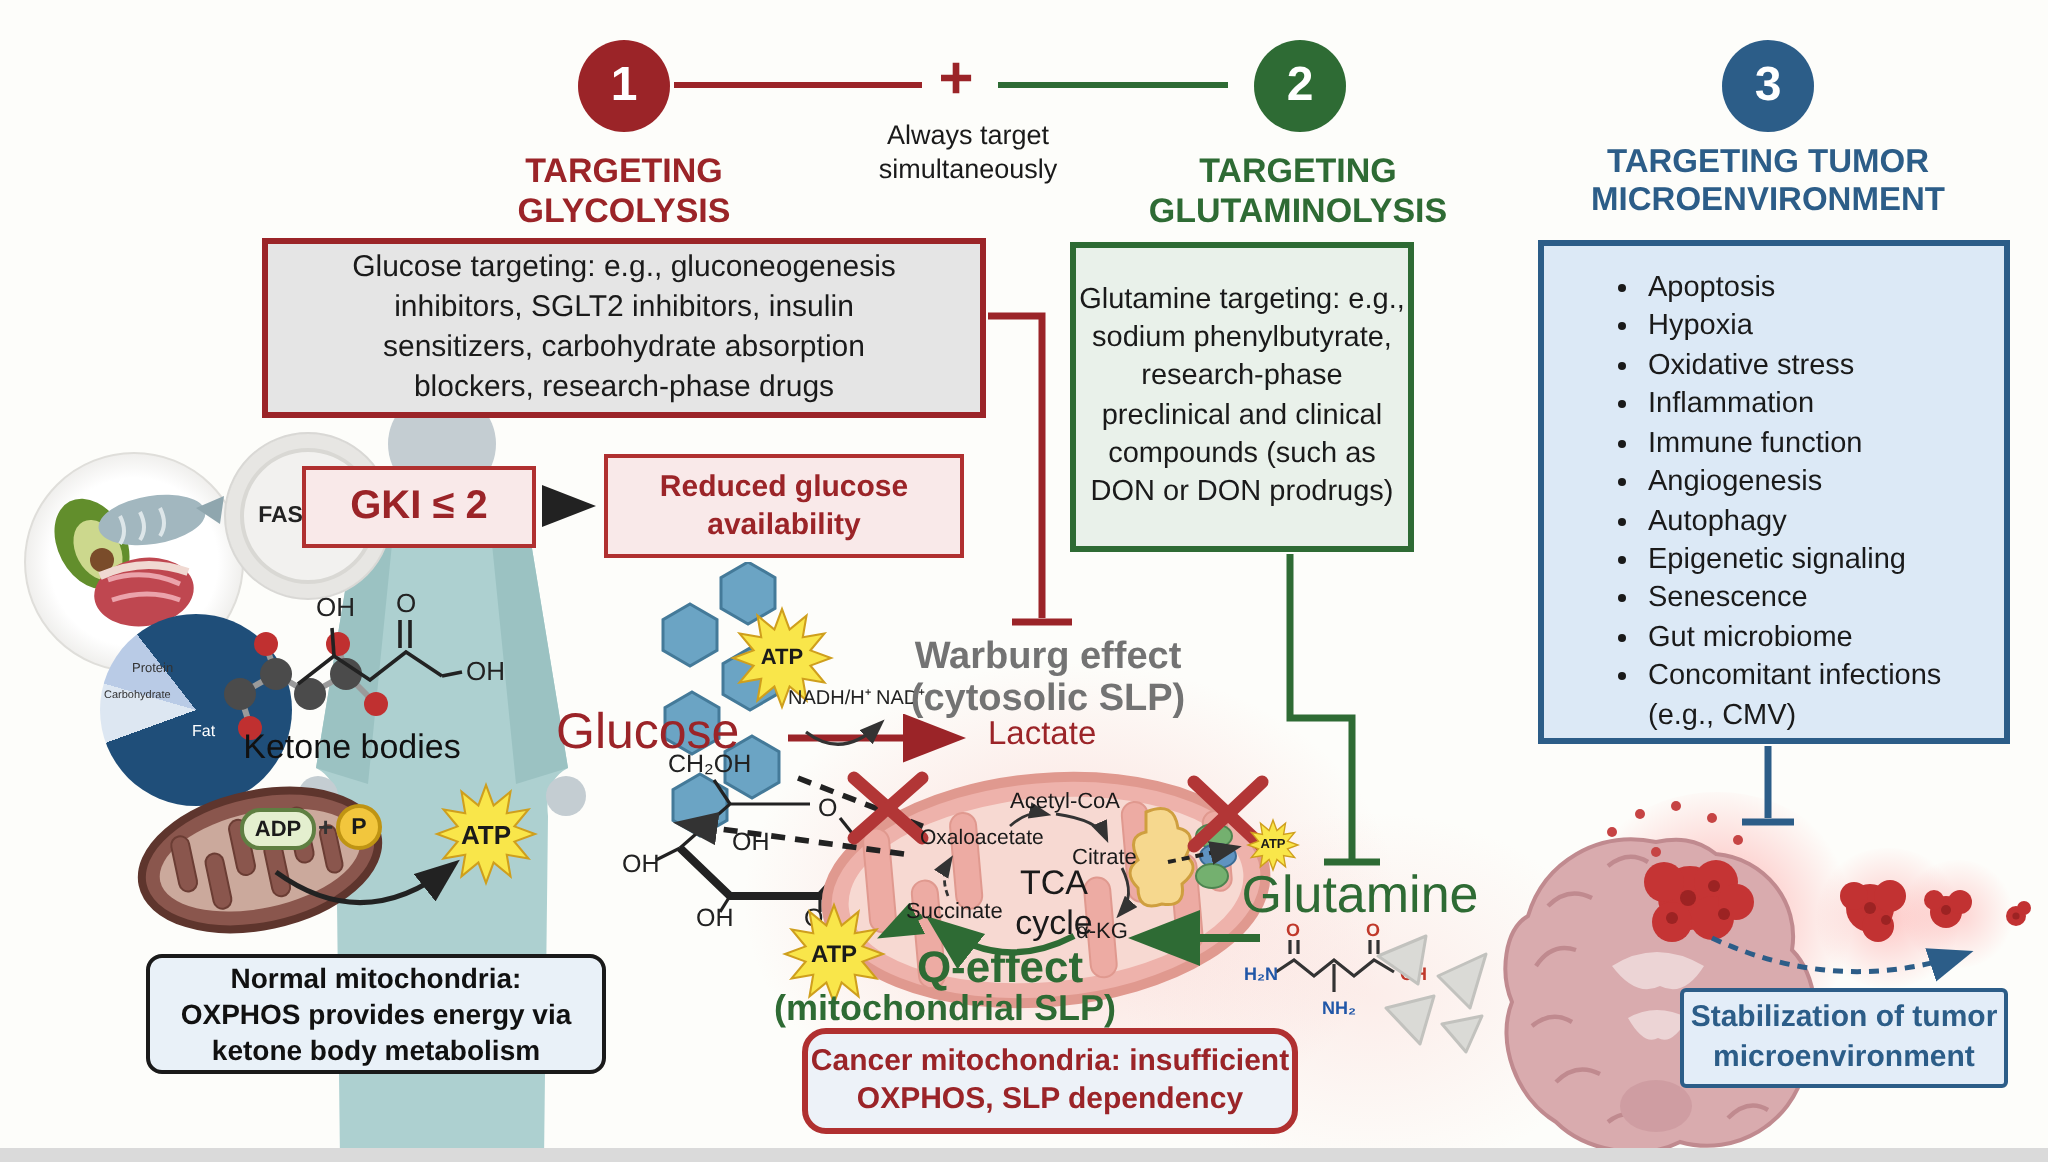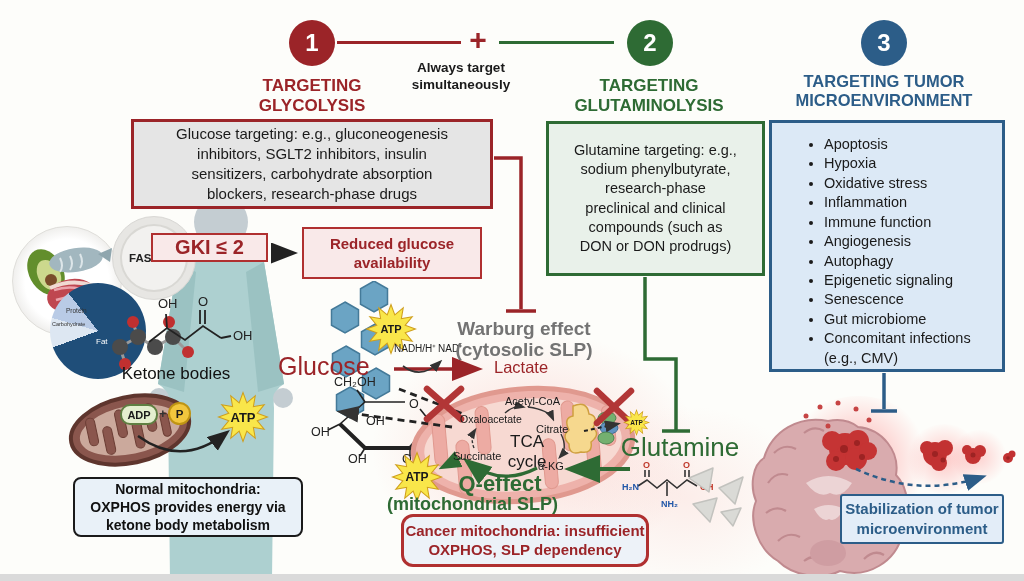--- a/index.html
+++ b/index.html
@@ -79,21 +79,21 @@
     <path d="M46,30 q4,8 0,14 M56,28 q4,8 0,14 M66,26 q4,8 0,14" stroke="#dde6e9" stroke-width="2" fill="none"></path>
     <ellipse cx="58" cy="68" rx="25" ry="17" fill="#bf4750" transform="rotate(-8 58 68)"></ellipse>
     <path d="M40,62 q18,-6 36,2 M42,72 q18,-6 34,0" stroke="#eba3ab" stroke-width="2.5" fill="none"></path>
     <path d="M36,60 q22,-10 44,-2" stroke="#f0d9d2" stroke-width="4" fill="none"></path>
   </svg>
 
   <div class="plate" style="left:112px;top:216px;width:84px;height:84px;background:#f2f1ef;border:1px solid #d9d8d5;box-shadow:inset 0 0 0 7px #e7e6e3, inset 0 0 0 9px #d9d8d4;display:flex;align-items:center;justify-content:center;">
     <span style="font-weight:bold;font-size:11.5px;color:#222;">FASTING</span>
   </div>
 
-  <div class="abs z2" style="left:50px;top:283px;width:96px;height:96px;border-radius:50%;background:conic-gradient(#1f4e79 0deg 250deg, #dde7f2 250deg 286deg, #b9cbe6 286deg 322deg, #1f4e79 322deg 360deg);">
+  <div class="abs z2" style="left:50px;top:307px;width:96px;height:96px;border-radius:50%;background:conic-gradient(#1f4e79 0deg 250deg, #dde7f2 250deg 286deg, #b9cbe6 286deg 322deg, #1f4e79 322deg 360deg);">
     <span style="position:absolute;left:16px;top:24px;font-size:6.5px;color:#333;">Protein</span>
     <span style="position:absolute;left:2px;top:38px;font-size:5.5px;color:#333;">Carbohydrate</span>
     <span style="position:absolute;left:46px;top:54px;font-size:8px;color:#fff;">Fat</span>
   </div>
 
   <svg class="abs z2" style="left:105px;top:313px;" width="90" height="60" viewBox="0 0 90 60">
     <g stroke="#9a9a9a" stroke-width="3">
       <line x1="15" y1="34" x2="33" y2="24"></line>
         <line x1="33" y1="24" x2="50" y2="34"></line>
       <line x1="50" y1="34" x2="68" y2="24"></line>
@@ -130,36 +130,36 @@
     </div>
   <div class="hline" style="left:337px;top:41px;width:124px;background:#9b2428;"></div>
   <div class="abs ctr z4" style="left:462px;top:23px;width:32px;font-size:30px;font-weight:bold;color:#9b2428;">+</div>
   <div class="hline" style="left:499px;top:41px;width:115px;background:#2e6b34;"></div>
   <div class="num-circle" style="left:627px;top:20px;background:#2e6b34;">
       <span>2</span>
     </div>
   <div class="num-circle" style="left:861px;top:20px;background:#2c5d88;">
       <span>3</span>
     </div>
-  <div class="abs ctr ml z4" style="left:381px;top:60px;width:160px;font-size:13.5px;font-weight:bold;color:#1a1a1a;line-height:1.25;">Always target
+  <div class="abs ctr ml z4" style="left:404px;top:60px;width:160px;font-size:13.5px;font-weight:normal;color:#1a1a1a;line-height:1.25;">Always target
 simultaneously</div>
   <div class="step-title ctr ml" style="left:212px;top:76px;width:200px;font-size:17px;color:#9b2428;">TARGETING
 GLYCOLYSIS</div>
   <div class="step-title ctr ml" style="left:543px;top:76px;width:212px;font-size:17px;color:#2e6b34;">TARGETING
 GLUTAMINOLYSIS</div>
   <div class="step-title ctr ml" style="left:772px;top:72px;width:224px;font-size:16.5px;color:#2c5d88;">TARGETING TUMOR
 MICROENVIRONMENT</div>
 
   <div class="panel panel-red ml" style="left:131px;top:119px;width:362px;height:90px;font-size:15px;">
     <span>Glucose targeting: e.g., gluconeogenesis
 inhibitors, SGLT2 inhibitors, insulin
 sensitizers, carbohydrate absorption
 blockers, research-phase drugs</span>
   </div>
-  <div class="panel panel-green ml" style="left:546px;top:121px;width:219px;height:155px;font-size:14.5px;">
+  <div class="panel panel-green ml" style="left:535px;top:121px;width:172px;height:155px;font-size:14.5px;">
     <span>Glutamine targeting: e.g.,
 sodium phenylbutyrate,
 research-phase
 preclinical and clinical
 compounds (such as
 DON or DON prodrugs)</span>
   </div>
   <div class="panel panel-blue" style="left:769px;top:120px;width:236px;height:252px;align-items:flex-start;padding:12px 8px 8px 26px;">
     <ul class="tme">
         <li>Apoptosis</li>
@@ -169,21 +169,21 @@
         <li>Immune function</li>
         <li>Angiogenesis</li>
         <li>Autophagy</li>
         <li>Epigenetic signaling</li>
         <li>Senescence</li>
         <li>Gut microbiome</li>
         <li>Concomitant infections (e.g., CMV)</li>
       </ul>
   </div>
 
-  <div class="panel" style="left:151px;top:233px;width:117px;height:29px;background:#f9e9e9;border:2.5px solid #b03030;">
+  <div class="panel" style="left:151px;top:233px;width:117px;height:41px;background:#f9e9e9;border:2.5px solid #b03030;">
     <span style="font-size:20px;font-weight:bold;color:#9b2428;">GKI ≤ 2</span>
   </div>
   <div class="panel ml" style="left:302px;top:227px;width:180px;height:52px;background:#f9e9e9;border:2.5px solid #b03030;">
     <span style="font-size:15px;font-weight:bold;color:#9b2428;line-height:1.3;">Reduced glucose
 availability</span>
   </div>
 
   <svg class="abs z2" style="left:322px;top:281px;" width="82" height="140" viewBox="0 0 82 140">
     <g fill="#6ba4c4" stroke="#447a99" stroke-width="1.5">
       <polygon points="52,0 65.5,7.8 65.5,23.2 52,31 38.5,23.2 38.5,7.8"></polygon>

